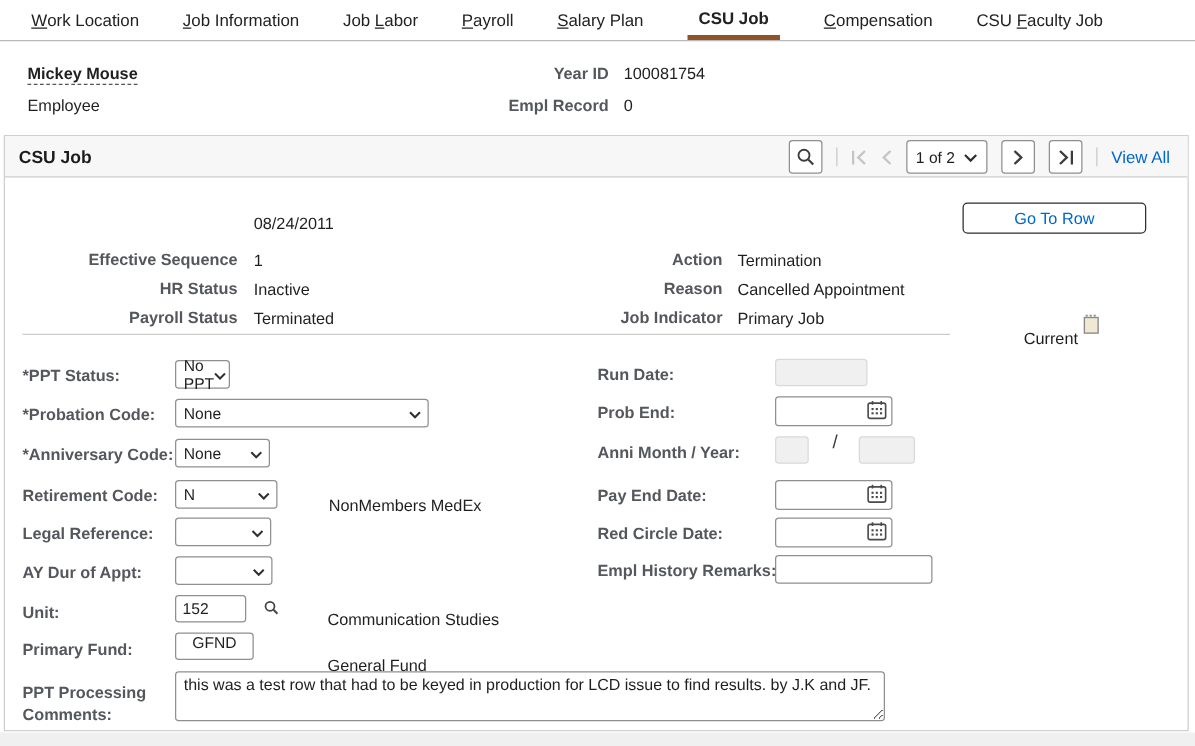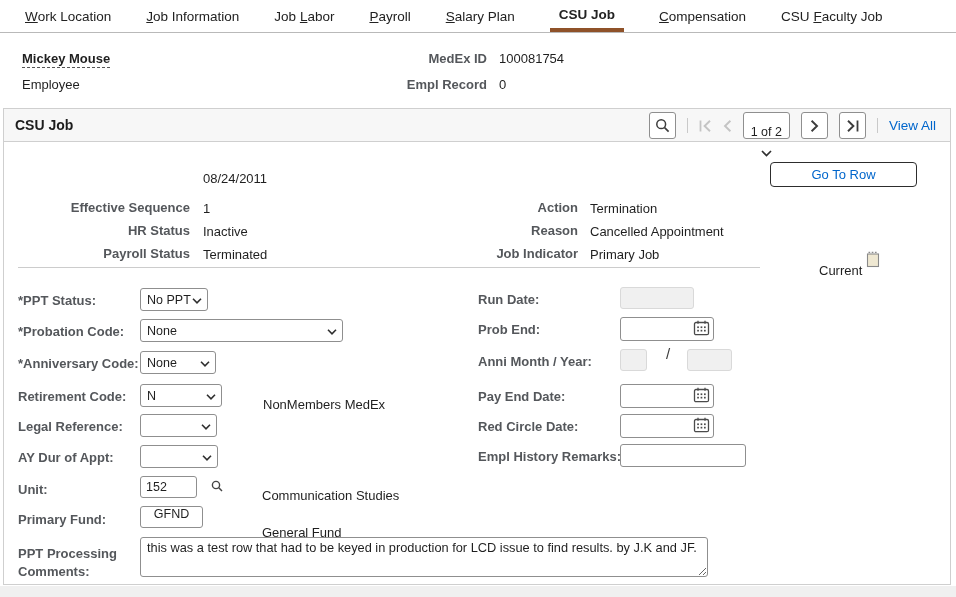--- a/index.html
+++ b/index.html
@@ -28,21 +28,21 @@
           background:var(--header-bg,#f7f7f7);border-bottom:1px solid var(--border,#cfcfcf);}
   .sectitle{position:absolute;left:11px;top:8px;font-weight:bold;font-size:14px;color:#1c1c1c;}
 
   
   .pager{position:absolute;right:14px;top:3px;height:27px;display:flex;align-items:center;gap:11px;}
   .pgbtn{width:27px;height:27px;box-sizing:border-box;border:1px solid #8f8f8f;border-radius:3px;
          background:#fff;display:flex;align-items:center;justify-content:center;cursor:pointer;padding:0;}
   .pgicon{display:flex;align-items:center;justify-content:center;}
   .pgsep{width:1px;height:15px;background:#c9c9c9;}
   .pgselect{height:27px;box-sizing:border-box;border:1px solid #8f8f8f;border-radius:3px;background:#fff;
-            display:flex;align-items:center;gap:7px;padding:12px 7px;cursor:pointer;font-size:12.5px;flex-direction:column;}
+            display:flex;align-items:center;gap:7px;padding:1px 7px;cursor:pointer;font-size:12.5px;}
   .linkblue{color:var(--link,#0066cc);font-size:13.5px;cursor:pointer;white-space:nowrap;}
 
   
   .gtr{position:absolute;left:770px;top:162px;width:147px;height:25px;background:#fff;
        border:1.5px solid #2d2d2d;border-radius:4px;color:var(--link,#0066cc);font-size:13px;
        font-family:inherit;cursor:pointer;}
 
   .hrline{position:absolute;left:18px;top:267px;width:742px;height:0;border-top:1px solid #ccc;}
   .bottomstrip{position:absolute;left:0;top:586px;width:956px;height:11px;background:#f0f0f0;}
 
@@ -76,21 +76,21 @@
     <div class="tab"><span>Job </span><span class="ak">L</span><span>abor</span></div>
     <div class="tab"><span></span><span class="ak">P</span><span>ayroll</span></div>
     <div class="tab"><span></span><span class="ak">S</span><span>alary Plan</span></div>
     <div class="tab active"><span>CSU Job</span><span class="ak"></span><span></span></div>
     <div class="tab"><span></span><span class="ak">C</span><span>ompensation</span></div>
     <div class="tab"><span>CSU </span><span class="ak">F</span><span>aculty Job</span></div>
   </div>
 
   <div class="empname">Mickey Mouse</div>
   <div class="val" style="left:22px;top:77px;">Employee</div>
-  <div class="lbl r" style="left:380px;top:51px;width:107px;">MedEx ID</div>
+  <div class="lbl r" style="left:380px;top:51px;width:107px;">Year ID</div>
   <div class="val" style="left:499px;top:51px;">100081754</div>
   <div class="lbl r" style="left:380px;top:77px;width:107px;">Empl Record</div>
   <div class="val" style="left:499px;top:77px;">0</div>
 
   <div class="secbox">
     <div class="sechdr">
       <div class="sectitle">CSU Job</div>
       <div class="pager">
         <button class="pgbtn">
           <span class="pgicon">
@@ -167,21 +167,21 @@
 
   <div class="val" style="left:819px;top:263px;">Current</div>
   <span style="position:absolute;left:866px;top:251px;">
     <svg width="14" height="17" viewBox="0 0 14 17">
         <rect x="1.5" y="3" width="11" height="12.5" fill="#efe8d2" stroke="#8a8a8a" stroke-width="1.1"></rect>
         <line x1="2.5" y1="1.4" x2="11.8" y2="1.4" stroke="#8a8a8a" stroke-width="1.4" stroke-dasharray="1.7 1.5"></line>
       </svg>
   </span>
 
   <div class="lbl" style="left:18px;top:293px;">*PPT Status:</div>
-  <div class="select" style="left:140px;top:288px;width:68px;">
+  <div class="select" style="left:140px;top:288px;width:44px;">
     <span>No PPT</span>
     <span><svg width="10" height="6" viewBox="0 0 10 6">
           <path d="M1 0.8 L5 4.8 L9 0.8" fill="none" stroke="#2f2f2f" stroke-width="1.6"></path>
         </svg></span>
   </div>
 
   <div class="lbl" style="left:18px;top:324px;">*Probation Code:</div>
   <div class="select" style="left:140px;top:319px;width:203px;">
     <span>None</span>
     <span><svg width="10" height="6" viewBox="0 0 10 6">

